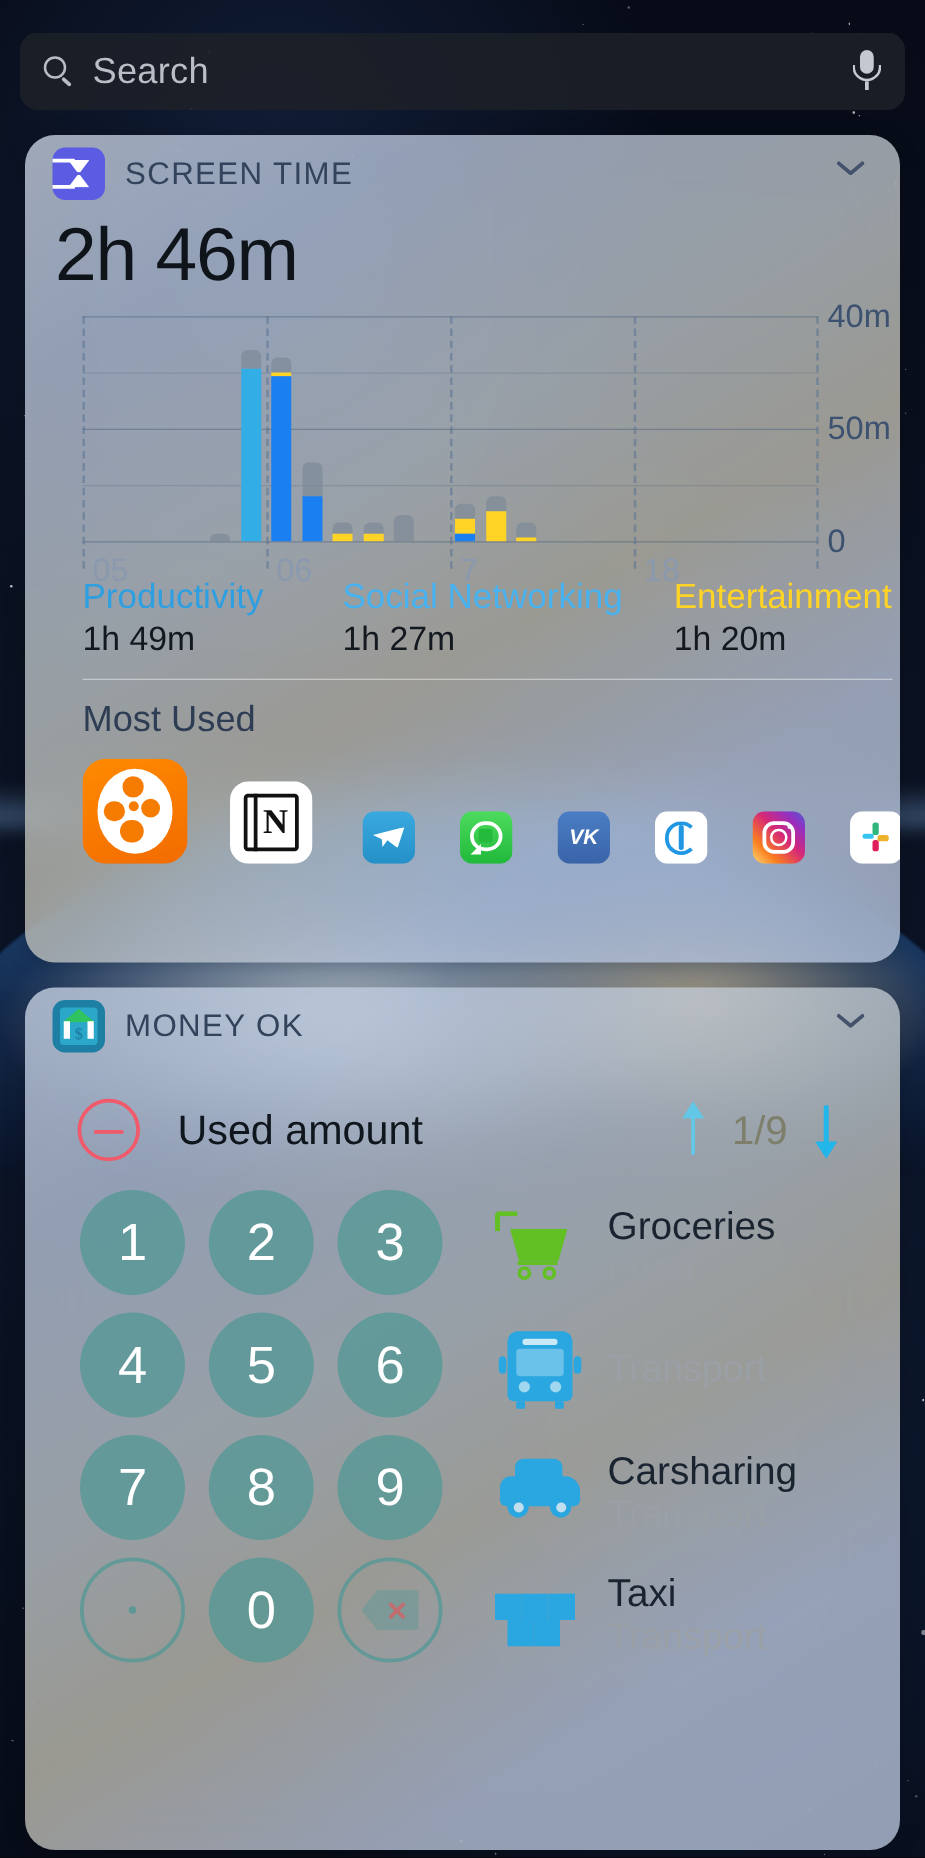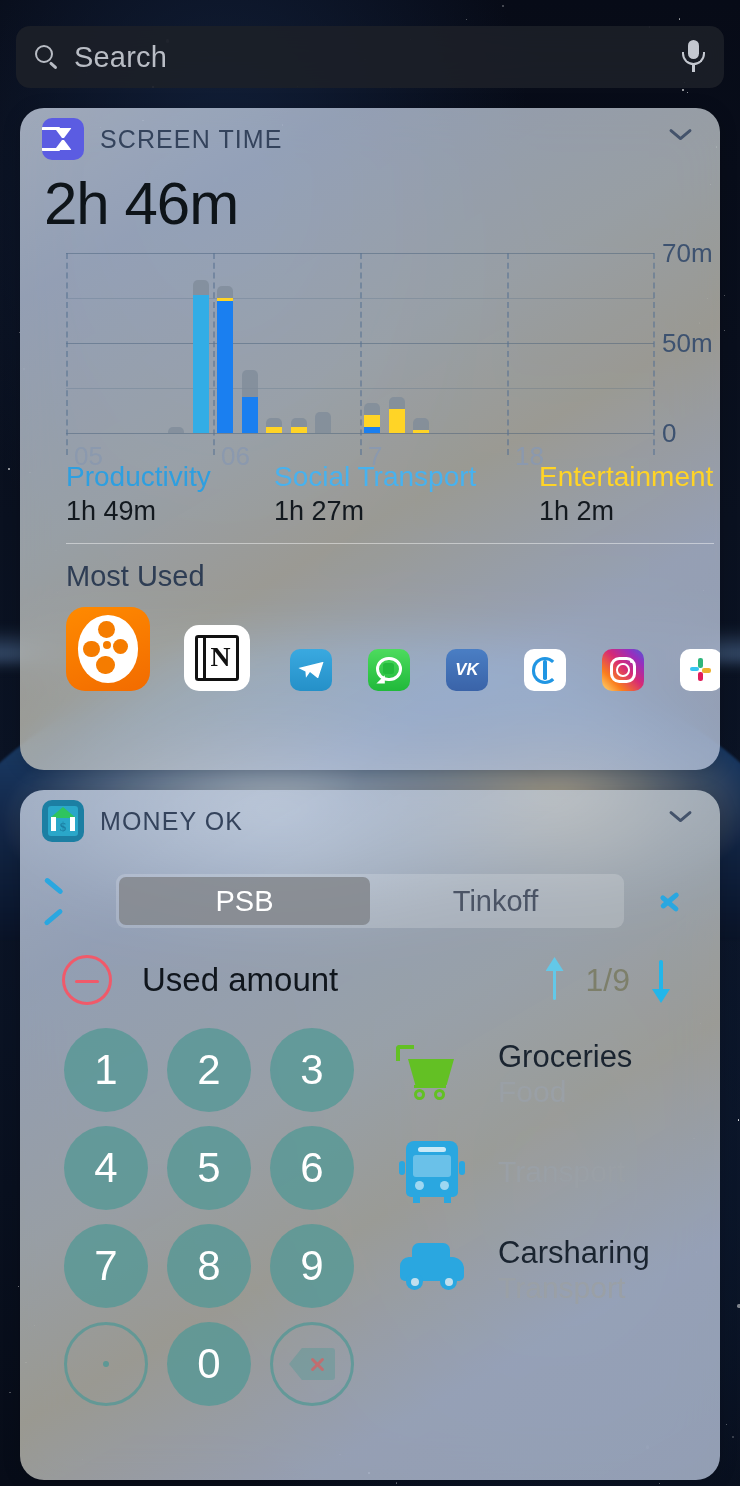--- a/index.html
+++ b/index.html
@@ -239,21 +239,21 @@
     border-radius:3px;
   }
   .key .bksp .x1, .key .bksp .x2 {
     position:absolute; left:20px; top:14.5px; width:17px; height:3px;
     background:rgba(196,108,110,.95); border-radius:2px;
   }
   .key .bksp .x1 { transform:rotate(45deg); }
   .key .bksp .x2 { transform:rotate(-45deg); }
 
   .catlist { flex:1 1 auto; padding-right:0; overflow:hidden; }
-  .catrow { display:flex; align-items:center; height:92px; margin-bottom:6px;gap:12px; }
+  .catrow { display:flex; align-items:center; height:92px; margin-bottom:6px; }
   .caticon { width:82px; flex:0 0 auto; height:66px; position:relative; }
   .cattext { margin-left:12px; white-space:nowrap; }
   .cattext .t1 { font-size:31px; color:#1a2430; line-height:1.12; }
   .cattext .t2 { font-size:30px; color:#9aa0a6; line-height:1.12; }
 
   
   .ic-cart .basket {
     position:absolute; left:16px; top:18px; width:46px; height:26px;
     background:#63c024; clip-path:polygon(0 0,100% 0,84% 100%,16% 100%);
   }
@@ -562,21 +562,21 @@
   <div class="st-total">2h 46m</div>
 
   <div id="chart">
       <div class="gridline" style="top:180.0px"></div>
       <div class="gridline faint" style="top:135.0px"></div>
       <div class="gridline" style="top:90.0px"></div>
       <div class="gridline faint" style="top:45.0px"></div>
       <div class="gridline" style="top:0.0px"></div>
       <div class="ylab" style="top:180.0px">0</div>
       <div class="ylab" style="top:90.0px">50m</div>
-      <div class="ylab" style="top:0.0px">70m</div>
+      <div class="ylab" style="top:0.0px">40m</div>
       <div class="vline" style="left:0.0px"></div>
       <div class="xlab" style="left:8.0px">05</div>
       <div class="vline" style="left:147.0px"></div>
       <div class="xlab" style="left:155.0px">06</div>
       <div class="vline" style="left:294.0px"></div>
       <div class="xlab" style="left:302.0px">7</div>
       <div class="vline" style="left:441.0px"></div>
       <div class="xlab" style="left:449.0px">18</div>
       <div class="vline" style="left:587px"></div>
       <div class="bar" style="left:102.2px;width:16.2px">
@@ -620,26 +620,26 @@
         <div class="seg ent" style="height:3.0px"></div>
       </div>
     </div>
 
   <div class="cats">
     <div class="cat c0">
       <div class="nm">Productivity</div>
       <div class="vl">1h 49m</div>
     </div>
     <div class="cat c1">
-      <div class="nm">Social Transport</div>
+      <div class="nm">Social Networking</div>
       <div class="vl">1h 27m</div>
     </div>
     <div class="cat c2">
       <div class="nm">Entertainment</div>
-      <div class="vl">1h 2m</div>
+      <div class="vl">1h 20m</div>
     </div>
   </div>
 
   <div class="divider"></div>
 
   <div class="mu-title">Most Used</div>
 
   <div class="apps" id="apps">
       <div class="app" style="width:84px;height:84px;border-radius:19px;margin-left:0px">
         <div style="position:absolute;inset:0;background:linear-gradient(160deg,#ff8a00,#f26b00)"></div>
@@ -700,28 +700,20 @@
       <span class="cols">
           <i style="left:0"></i>
           <i style="left:19px"></i>
         </span>
       <span class="dollar">$</span>
     </span>
     <span class="wh-title">MONEY OK</span>
     <span class="wh-chev"></span>
   </div>
 
-  <div class="seg-row">
-    <span class="arrow-btn left"></span>
-    <div class="segctl">
-      <div class="segitem active">PSB</div>
-      <div class="segitem">Tinkoff</div>
-    </div>
-    <span class="arrow-btn right"></span>
-  </div>
 
   <div class="amt-row">
     <span class="minus-btn"></span>
     <span class="amt-label">Used amount</span>
     <span class="pager">
       <span class="up-arrow">
           <i class="sh"></i>
           <i class="hd"></i>
         </span>
       <span class="pgnum">1/9</span>
@@ -806,15 +798,31 @@
               <span class="wheel w2">
                 <i></i>
               </span>
             </span>
           </span>
           <span class="cattext">
             <span class="t1" style="display:block">Carsharing</span>
             <span class="t2" style="display:block">Transport</span>
           </span>
         </div>
+        <div class="catrow">
+          <span class="caticon">
+            <span class="ic-taxi" style="position:absolute;inset:0">
+              <span class="sq" style="left:4px;top:16px"></span>
+              <span class="sq" style="left:25px;top:16px"></span>
+              <span class="sq" style="left:46px;top:16px"></span>
+              <span class="sq" style="left:14px;top:37px"></span>
+              <span class="sq" style="left:35px;top:37px"></span>
+              <span class="sq" style="left:56px;top:16px;width:12px"></span>
+            </span>
+          </span>
+          <span class="cattext">
+            <span class="t1" style="display:block">Taxi</span>
+            <span class="t2" style="display:block">Transport</span>
+          </span>
+        </div>
       </div>
   </div>
 </div>
 
 </body></html>

